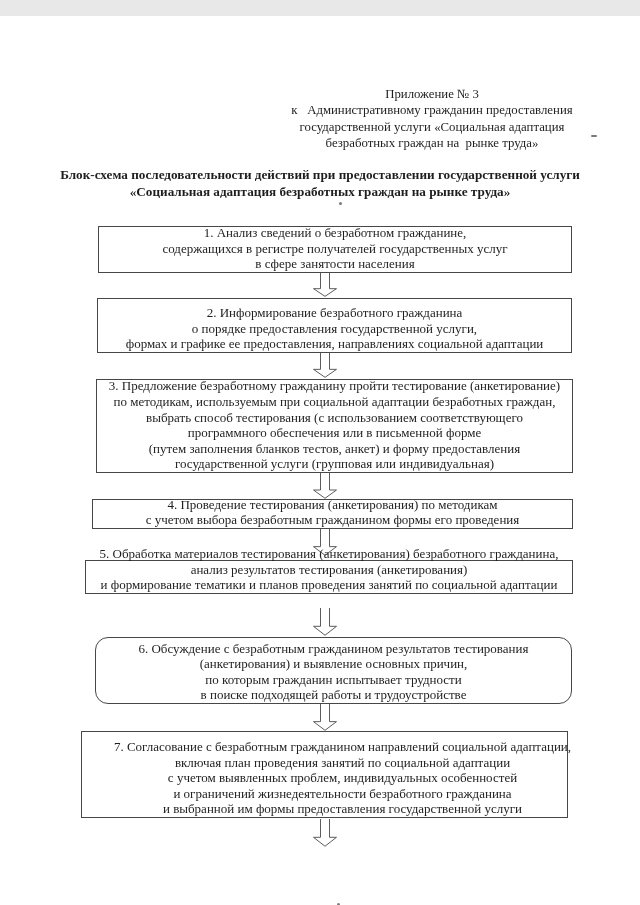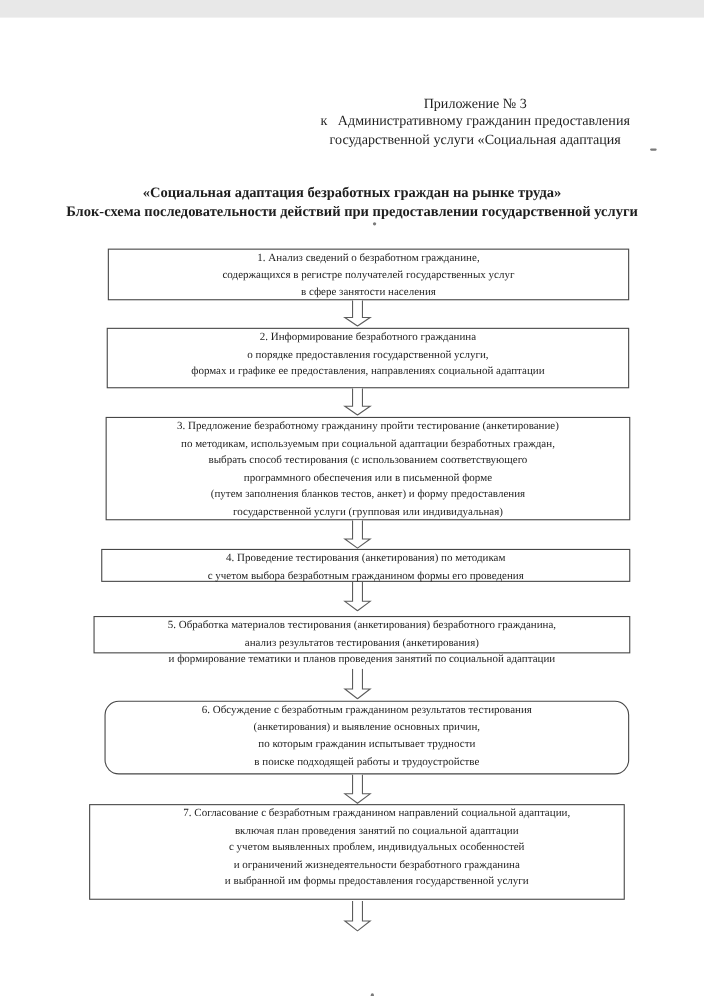--- a/index.html
+++ b/index.html
@@ -39,24 +39,24 @@
   }
   .doc-title .line { white-space: pre; }
 
   
   .flow-box {
     position: absolute;
     box-sizing: border-box;
     border: 1px solid #474747;
     background: #ffffff;
     display: flex;
-    align-items: flex-start;
+    align-items: flex-end;
     justify-content: center;
     text-align: center;
-    font-size: 10px;
+    font-size: 13px;
     line-height: 15.6px;
   }
   .flow-box .box-text { white-space: pre; }
 
   
   .flow-arrow {
     position: absolute;
     width: 30px;
     left: 310px;
     overflow: visible;
@@ -78,25 +78,26 @@
     <path d="M10.5 0 V17 H3.5 L15 25.3 L26.5 17 H19.5 V0" fill="#ffffff" stroke="#5c5c5c" stroke-width="1" stroke-linejoin="miter" vector-effect="non-scaling-stroke"></path>
   </symbol>
 </svg>
 
 <div class="page">
 
   <div class="appendix">
     <div class="line">Приложение № 3</div>
     <div class="line">к   Административному гражданин предоставления</div>
     <div class="line">государственной услуги «Социальная адаптация</div>
+    <div class="line">безработных граждан на  рынке труда»</div>
   </div>
 
   <div class="doc-title">
+    <div class="line">Блок-схема последовательности действий при предоставлении государственной услуги</div>
     <div class="line">«Социальная адаптация безработных граждан на рынке труда»</div>
-    <div class="line">Блок-схема последовательности действий при предоставлении государственной услуги</div>
   </div>
 
   <div>
 
     <div class="flow-box" style="left:98px; top:210px; width:474px; height:47px;">
       <div class="box-text">1. Анализ сведений о безработном гражданине,
 содержащихся в регистре получателей государственных услуг
 в сфере занятости населения</div>
     </div>
 

